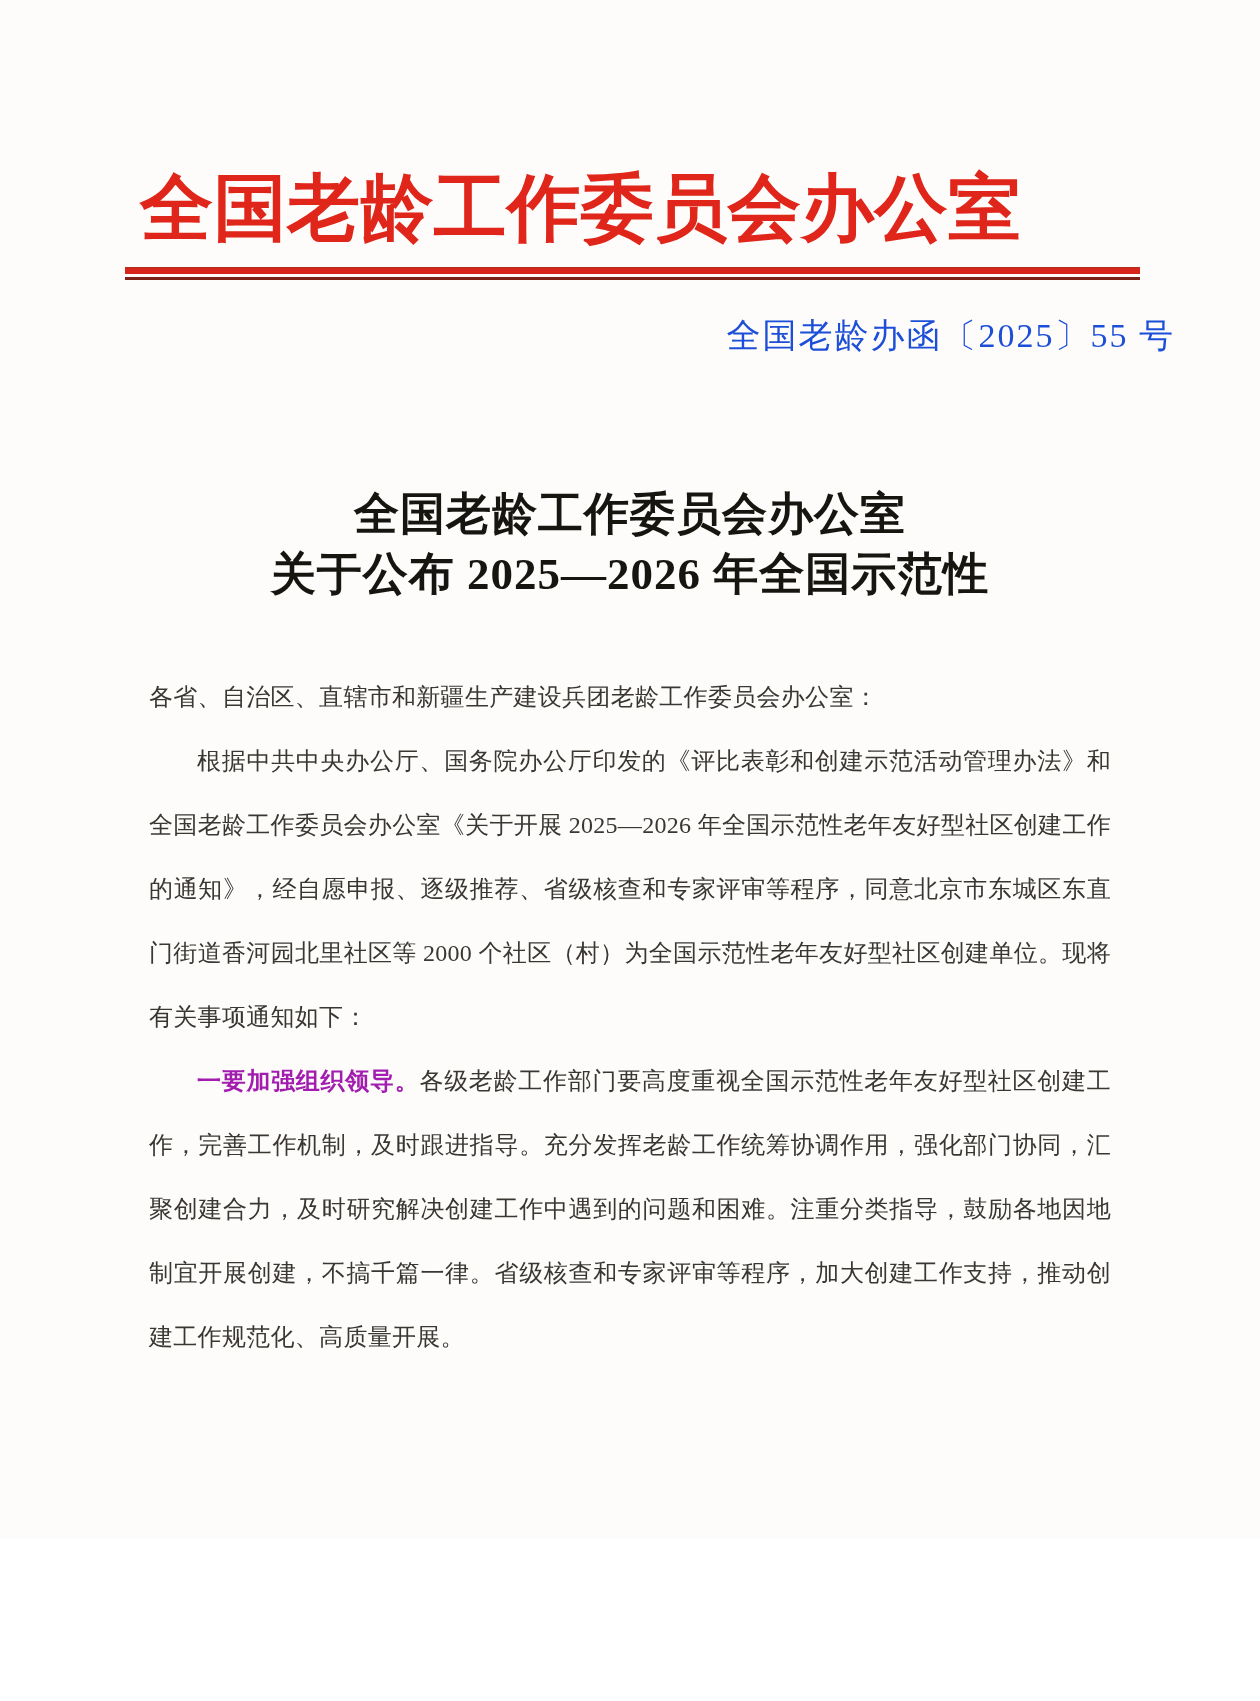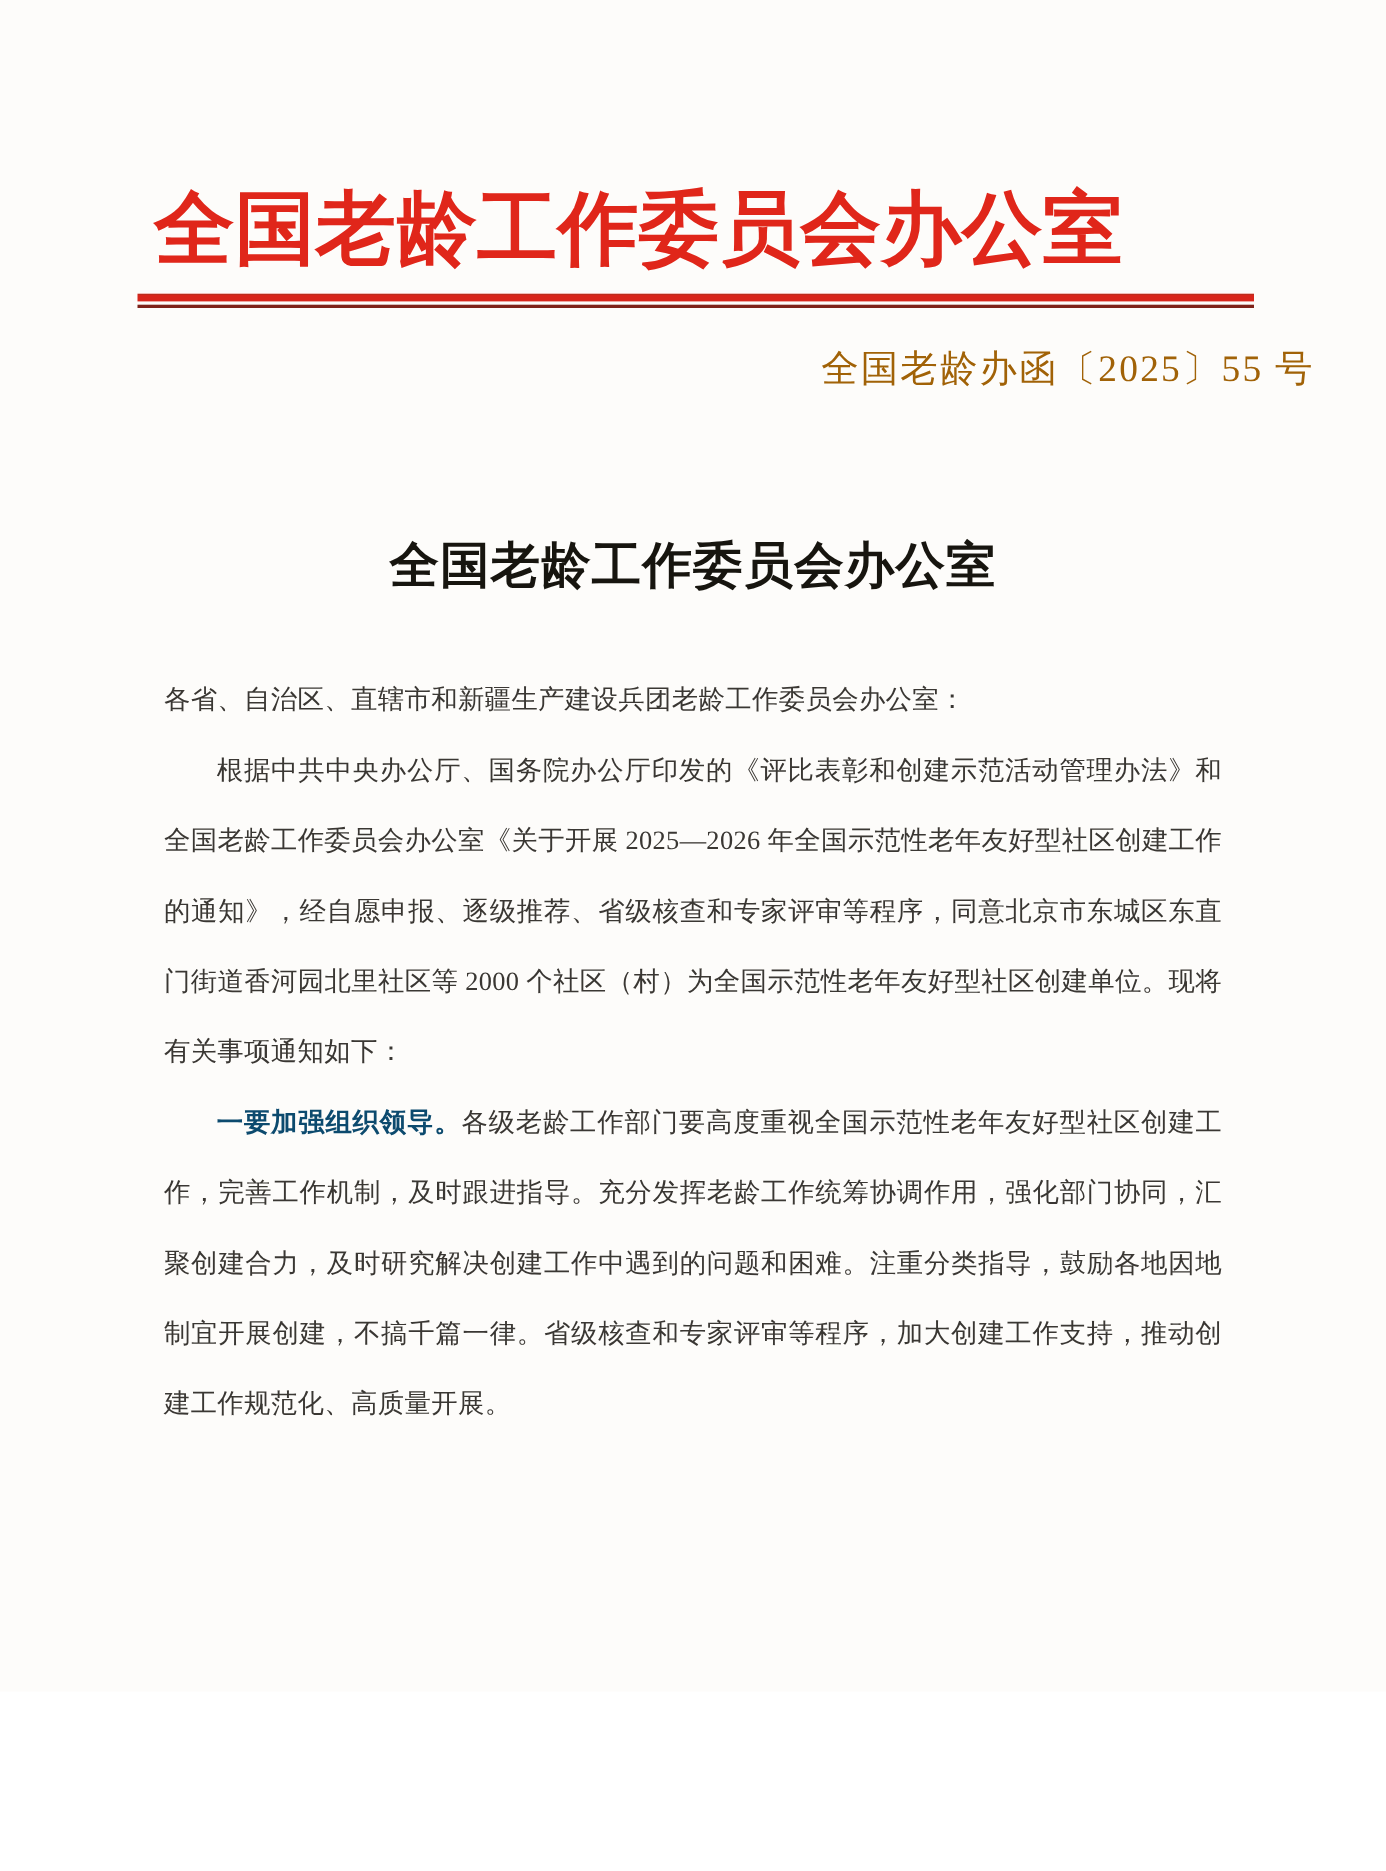--- a/index.html
+++ b/index.html
@@ -39,25 +39,25 @@
     box-shadow: 0 1px 0 #b03020 inset;
   }
   .red-rule .gap { height: 3px; }
   .red-rule .thin {
     height: 3px;
     background: #7e2219;
   }
   
   .doc-number {
     margin-top: 36px;
-    padding-right: 65px;
+    padding-right: 85px;
     text-align: right;
     font-size: 34px;
     line-height: 40px;
-    color: #a16207;
+    color: #1d4ed8;
     letter-spacing: 2px;
     margin-left: 10px;
   }
   
   .doc-title {
     margin-top: 128px;
     text-align: center;
     font-weight: bold;
     color: #17150f;
     font-size: 45px;
@@ -76,21 +76,21 @@
     text-justify: inter-character;
   }
   .body-text p {
     margin: 0;
     padding: 0;
   }
   .body-text p.indent { text-indent: 2em; }
   .bold-lead {
     font-family: Liberation Serif, serif;
     font-weight: 700;
-    color: #0c4a6e;
+    color: #a21caf;
   }
   
   .red-rule.bottom {
     position: absolute;
     left: 120px;
     top: 1558px;
     margin-left: 0;
     width: 1015px;
   }
   .red-rule.bottom .thick { height: 8px; }
@@ -119,20 +119,21 @@
       <div class="thick"></div>
       <div class="gap"></div>
       <div class="thin"></div>
     </div>
 
     <div class="doc-number">全国老龄办函〔2025〕55 号</div>
   </header>
 
   <div class="doc-title">
     <div>全国老龄工作委员会办公室</div>
+    <div>关于公布 2025—2026 年全国示范性</div>
   </div>
 
   <main class="body-text">
     <p class="salutation">各省、自治区、直辖市和新疆生产建设兵团老龄工作委员会办公室：</p>
 
     <p class="indent">根据中共中央办公厅、国务院办公厅印发的《评比表彰和创建示范活动管理办法》和全国老龄工作委员会办公室《关于开展 2025—2026 年全国示范性老年友好型社区创建工作的通知》，经自愿申报、逐级推荐、省级核查和专家评审等程序，同意北京市东城区东直门街道香河园北里社区等 2000 个社区（村）为全国示范性老年友好型社区创建单位。现将有关事项通知如下：</p>
 
     <p class="indent"><span class="bold-lead">一要加强组织领导。</span><span>各级老龄工作部门要高度重视全国示范性老年友好型社区创建工作，完善工作机制，及时跟进指导。充分发挥老龄工作统筹协调作用，强化部门协同，汇聚创建合力，及时研究解决创建工作中遇到的问题和困难。注重分类指导，鼓励各地因地制宜开展创建，不搞千篇一律。省级核查和专家评审等程序，加大创建工作支持，推动创建工作规范化、高质量开展。</span></p>
   </main>
 

